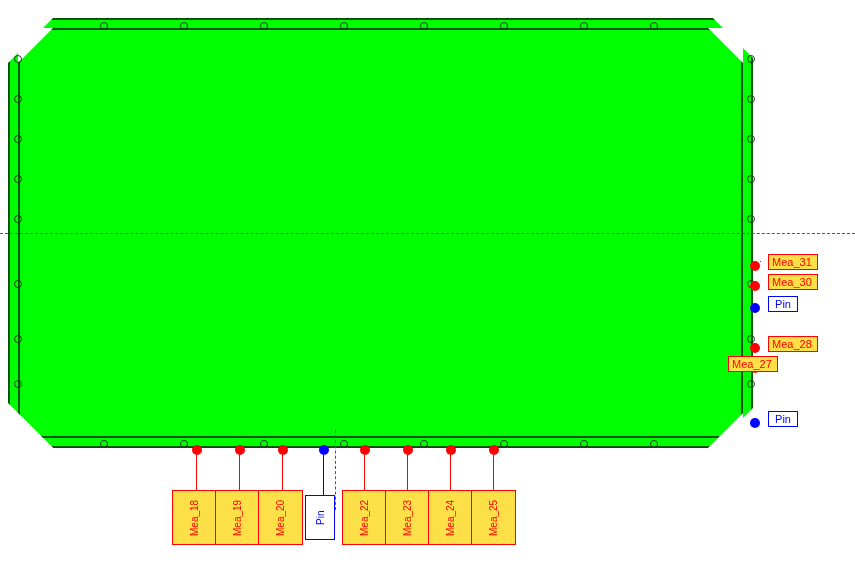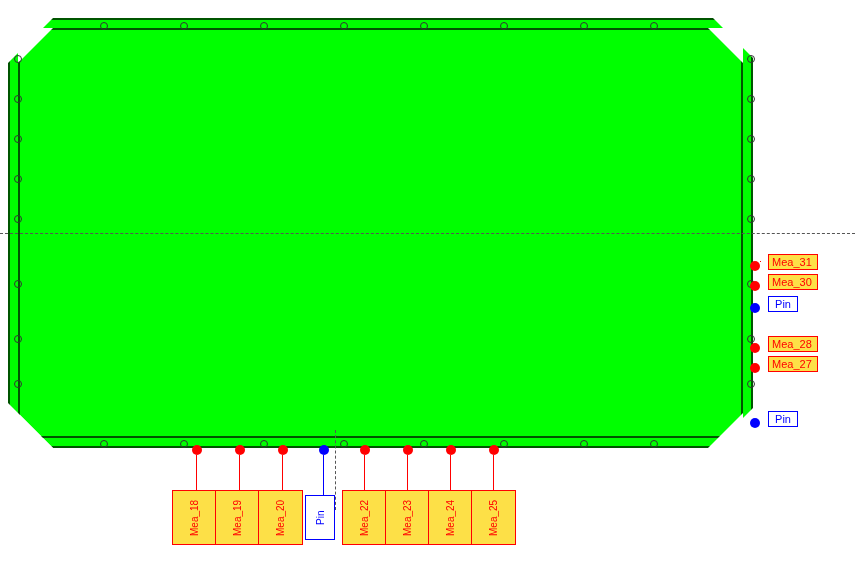--- a/index.html
+++ b/index.html
@@ -293,21 +293,21 @@
   <div class="dot-red" style="top:281px; left:750px;"></div>
   <div class="label-box" style="top:274px; left:768px; min-width:50px;">Mea_30</div>
 
   <div class="dot-blue" style="top:303px; left:750px;"></div>
   <div class="label-box-blue" style="top:296px; left:768px; min-width:30px;">Pin</div>
 
   <div class="dot-red" style="top:343px; left:750px;"></div>
   <div class="label-box" style="top:336px; left:768px; min-width:50px;">Mea_28</div>
 
   <div class="dot-red" style="top:363px; left:750px;"></div>
-  <div class="label-box" style="top:356px; left:768px; min-width:50px;">Mea_27</div>
+  <div class="label-box" style="top:356px; left:728px; min-width:50px;">Mea_27</div>
 
   <div class="dot-blue" style="top:418px; left:750px;"></div>
   <div class="label-box-blue" style="top:411px; left:768px; min-width:30px;">Pin</div>
 
   <div class="dot-red" style="top:445px; left:192px;"></div>
   <div style="position:absolute; top:455px; left:196px; width:1px; height:55px; background:#ff0000;"></div>
   <div class="label-box" style="top:490px; left:172px; min-width:45px; transform:rotate(0deg); writing-mode:vertical-rl; transform:rotate(180deg); height:55px; display:flex; align-items:center; justify-content:center; font-size:10px;">Mea_18</div>
 
   <div class="dot-red" style="top:445px; left:235px;"></div>
   <div style="position:absolute; top:455px; left:239px; width:1px; height:45px; background:#ff0000;"></div>

